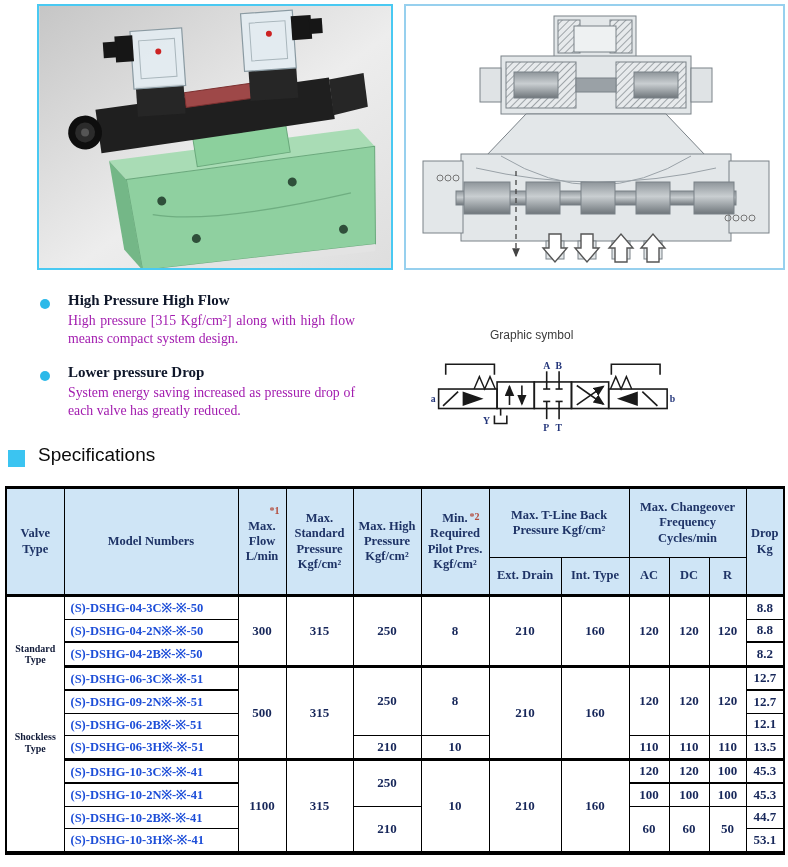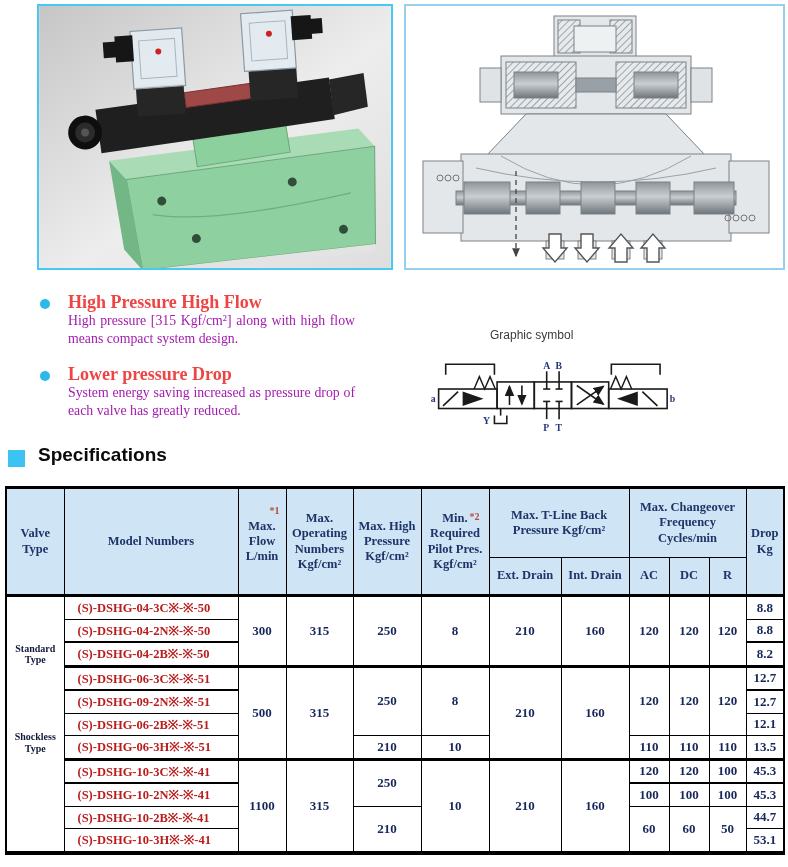--- a/index.html
+++ b/index.html
@@ -6,44 +6,44 @@
   #canvas{position:relative;width:788px;height:867px;background:#fff;overflow:hidden;
           font-family:"Liberation Serif","DejaVu Serif",serif;color:#19244d;}
   
   .frame{position:absolute;box-sizing:border-box;background:#fff;}
   #photo-frame{left:37px;top:4px;width:356px;height:266px;border:2px solid #49c9f2;}
   #section-frame{left:404px;top:4px;width:381px;height:266px;border:2px solid #97d0ee;}
   .frame svg{display:block;width:100%;height:100%;}
   
   .dot{position:absolute;width:10px;height:10px;border-radius:50%;background:#2cb9e9;}
   #dot1{left:40px;top:299px;} #dot2{left:40px;top:371px;}
-  .f-title{position:absolute;left:68px;font-weight:bold;font-size:18px;color:#ef4444;text-align:center;}
+  .f-title{position:absolute;left:68px;font-weight:bold;font-size:15px;color:#0f172a;text-align:center;}
   #f1-title{top:292px;} #f2-title{top:364px;}
   .f-body{position:absolute;left:68px;width:287px;font-size:13.8px;line-height:1.3;
           text-align:justify;color:#a21caf;}
   #f1-body{top:312px;} #f2-body{top:384px;}
   
   #gsym-title{position:absolute;left:490px;top:328px;font-family:"Liberation Sans","DejaVu Sans",sans-serif;
               font-size:12px;color:#3c3c3c;}
   #gsym{position:absolute;left:428px;top:356px;width:248px;height:82px;}
   #gsym text{font-family:"Liberation Serif","DejaVu Serif",serif;font-weight:bold;fill:#23357a;font-size:11px;}
   
   #spec-square{position:absolute;left:8px;top:450px;width:17px;height:17px;background:#3bc4f1;}
   #spec-heading{position:absolute;left:38px;top:444px;font-family:"Liberation Sans","DejaVu Sans",sans-serif;
-                font-weight:bold;font-size:19px;color:#0b0b0b;}
+                font-weight:normal;font-size:19px;color:#0b0b0b;}
   
   #spec-table{position:absolute;left:5px;top:486px;width:778px;border-collapse:collapse;table-layout:fixed;
               border:2px solid #000;border-top-width:3px;border-bottom-width:4px;}
   #spec-table th,#spec-table td{border:1.5px solid #000;}
   #spec-table thead th{background:#cfe5f6;color:#1e3366;font-weight:bold;font-size:12.5px;line-height:1.22;
               padding:2px;text-align:center;vertical-align:middle;position:relative;}
   #spec-table thead tr.t1{height:70px;} #spec-table thead tr.t2{height:38px;}
   #spec-table tbody td{font-weight:bold;font-size:13px;color:#17275a;text-align:center;
               vertical-align:middle;padding:0 2px;height:21.5px;}
-  #spec-table td.model{text-align:left;padding-left:13px;font-size:12.5px;color:#b91c1c;white-space:nowrap;}
+  #spec-table td.model{text-align:left;padding-left:6px;font-size:12.5px;color:#1d4ed8;white-space:nowrap;}
   #spec-table tbody tr.grp > td{border-top:3.5px solid #000;}
   #spec-table tbody tr.sub > td{border-top:2.5px solid #000;}
   td.valve{position:relative;}
   .vt-label{position:absolute;left:0;width:100%;text-align:center;font-weight:bold;font-size:10px;
             color:#101a38;line-height:1.15;}
   .note{position:absolute;font-size:10px;color:#b34b3b;font-weight:bold;}
   .note-flow{top:16px;right:6px;} .note-min{top:22px;right:9px;}
 </style>
 </head>
 <body>
@@ -242,30 +242,30 @@
       <col style="width:40px">
         <col style="width:40px">
         <col style="width:37px">
         <col style="width:38px">
     </colgroup>
     <thead>
       <tr class="t1">
         <th rowspan="2">Valve Type</th>
         <th rowspan="2">Model Numbers</th>
         <th rowspan="2"><span class="note note-flow">*1</span><span>Max. Flow L/min</span></th>
-        <th rowspan="2">Max. Operating Numbers Kgf/cm²</th>
+        <th rowspan="2">Max. Standard Pressure Kgf/cm²</th>
         <th rowspan="2">Max. High Pressure Kgf/cm²</th>
         <th rowspan="2"><span class="note note-min">*2</span><span>Min. Required Pilot Pres. Kgf/cm²</span></th>
         <th colspan="2">Max. T-Line Back Pressure Kgf/cm²</th>
         <th colspan="3">Max. Changeover Frequency Cycles/min</th>
         <th rowspan="2">Drop Kg</th>
       </tr>
       <tr class="t2">
         <th>Ext. Drain</th>
-        <th>Int. Drain</th>
+        <th>Int. Type</th>
         <th>AC</th>
         <th>DC</th>
         <th>R</th>
       </tr>
     </thead>
     <tbody>
       <tr class="grp">
         <td rowspan="11" class="valve">
           <span class="vt-label" style="top:18%">Standard Type</span>
           <span class="vt-label" style="top:53%">Shockless Type</span>

